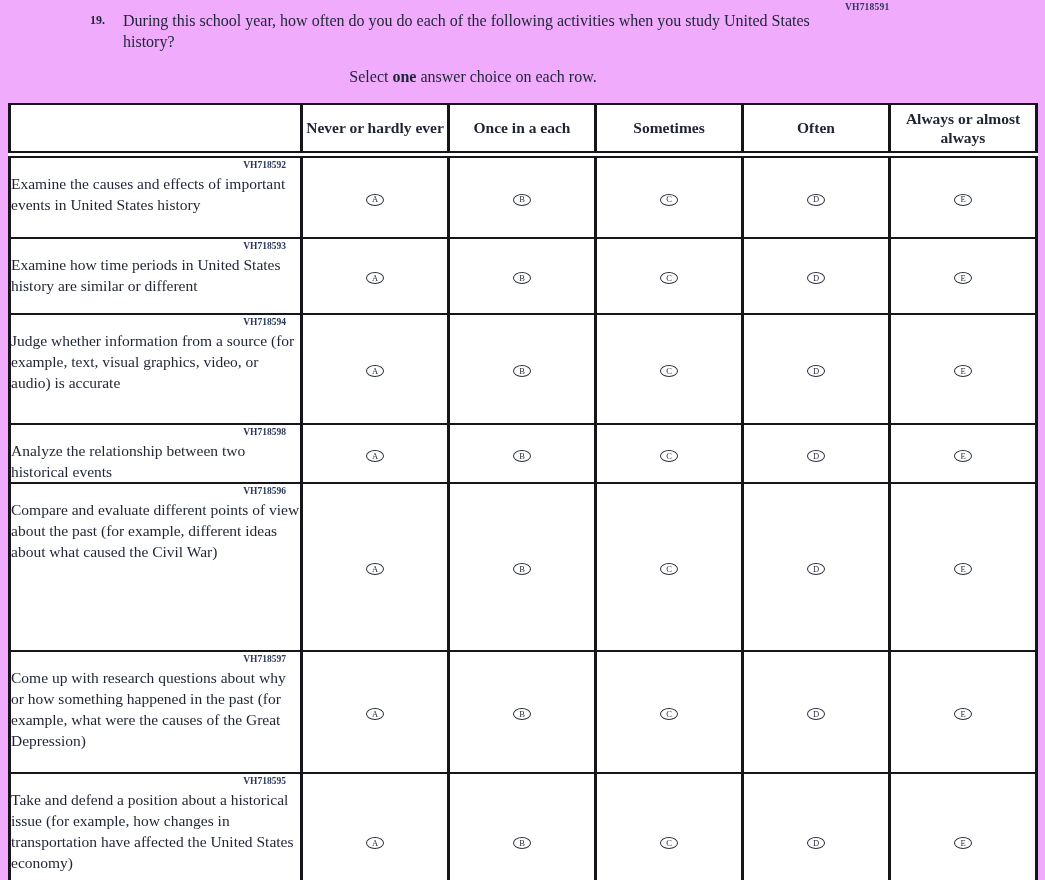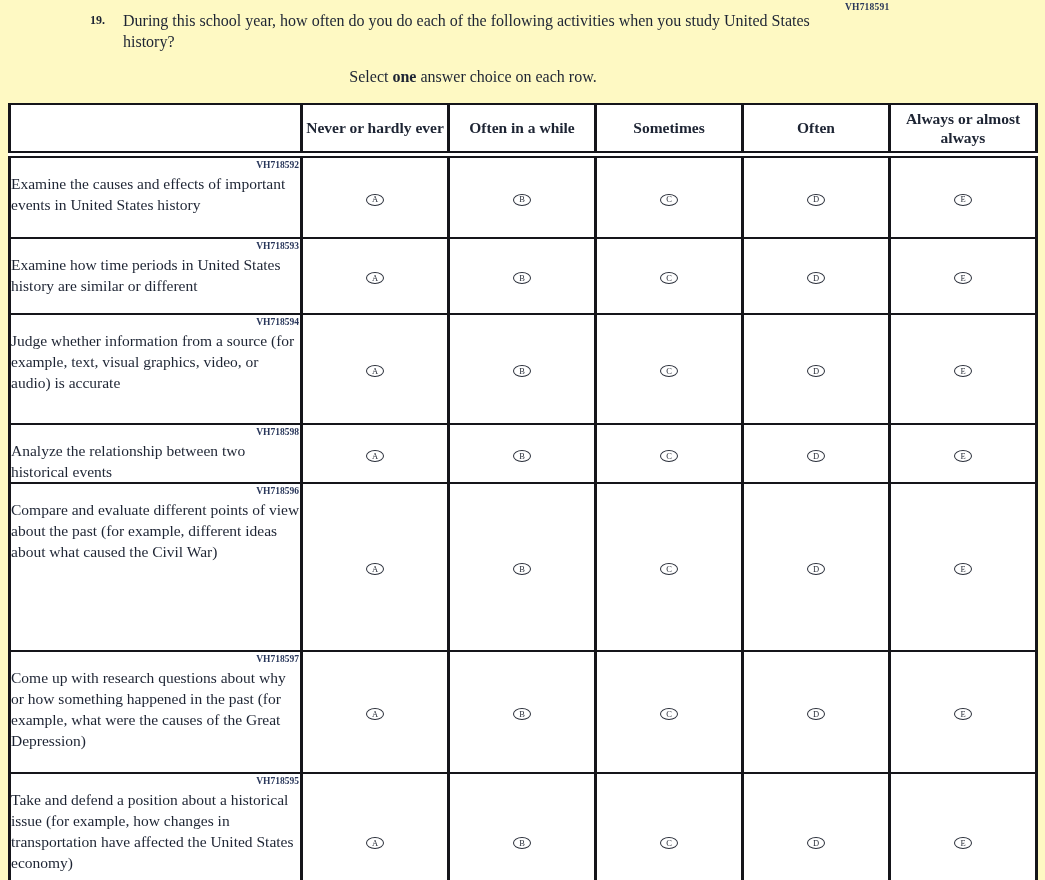--- a/index.html
+++ b/index.html
@@ -1,21 +1,21 @@
 <!DOCTYPE html>
 <html><head>
 <meta charset="utf-8">
 <style>
   * { box-sizing: border-box; }
   html, body { margin: 0; padding: 0; background: #ffffff; }
   .page {
     position: relative;
     width: 1045px;
     height: 880px;
-    background: #fef9c3;
+    background: #f0abfc;
     font-family: "Liberation Serif", serif;
     color: #1d2433;
     overflow: hidden;
   }
   .form-code {
     position: absolute;
     left: 845px;
     top: 2px;
     font-size: 9.5px;
     font-weight: bold;
@@ -69,21 +69,21 @@
     vertical-align: top;
     padding: 0 3px 4px 6px;
   }
   .row-code {
     text-align: right;
     font-size: 9.5px;
     font-weight: bold;
     color: #28365a;
     line-height: 12px;
     margin-top: 1px;
-    padding-right: 1px;
+    padding-right: 14px;
   }
   .item {
     font-size: 15.5px;
     line-height: 21px;
     margin-top: 2px;
   }
   .item .letter {
     display: inline-block;
     width: 26px;
     margin-left: -26px;
@@ -135,21 +135,21 @@
       <col style="width:147px">
       <col style="width:147px">
       <col style="width:147px">
       <col style="width:147px">
       <col style="width:147px">
     </colgroup>
     <thead>
       <tr>
         <th></th>
         <th>Never or hardly ever</th>
-        <th>Often in a while</th>
+        <th>Once in a each</th>
         <th>Sometimes</th>
         <th>Often</th>
         <th>Always or almost always</th>
       </tr>
     </thead>
     <tbody>
       <tr>
         <td class="item-cell">
           <div class="row-code">VH718592</div>
           <div class="item"><span class="letter">a.</span><span>Examine the causes and effects of important events in United States history</span></div>

